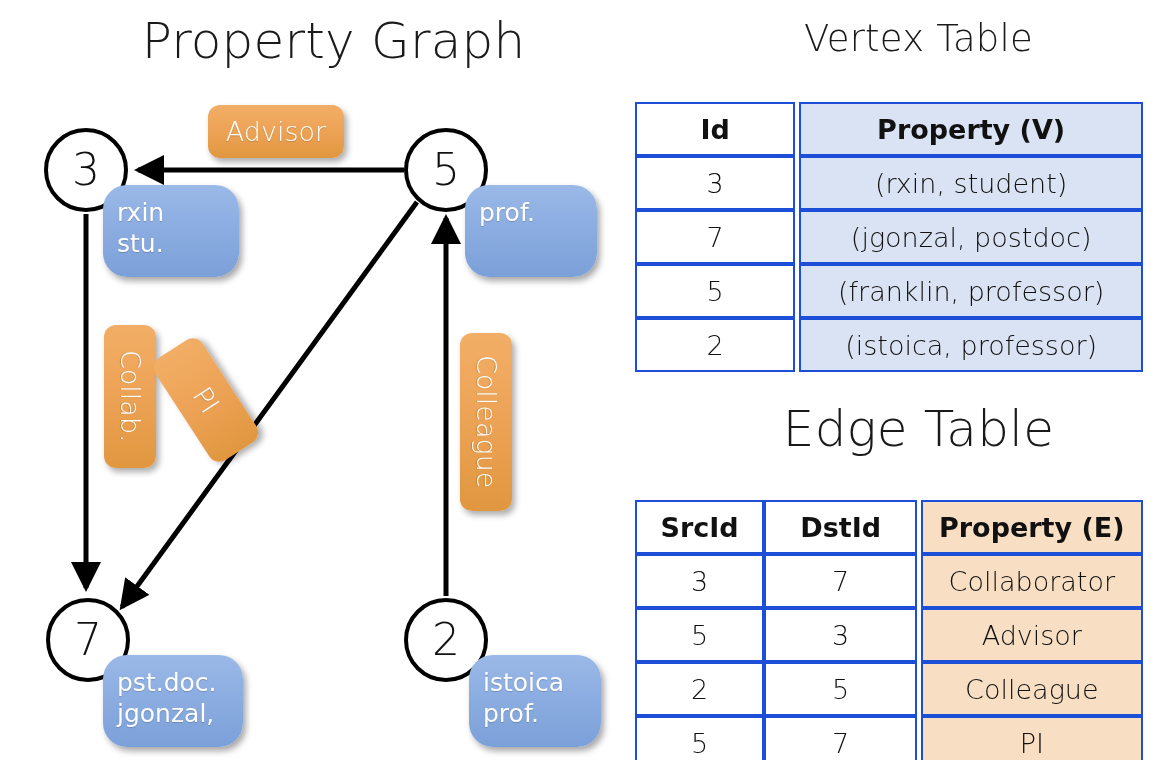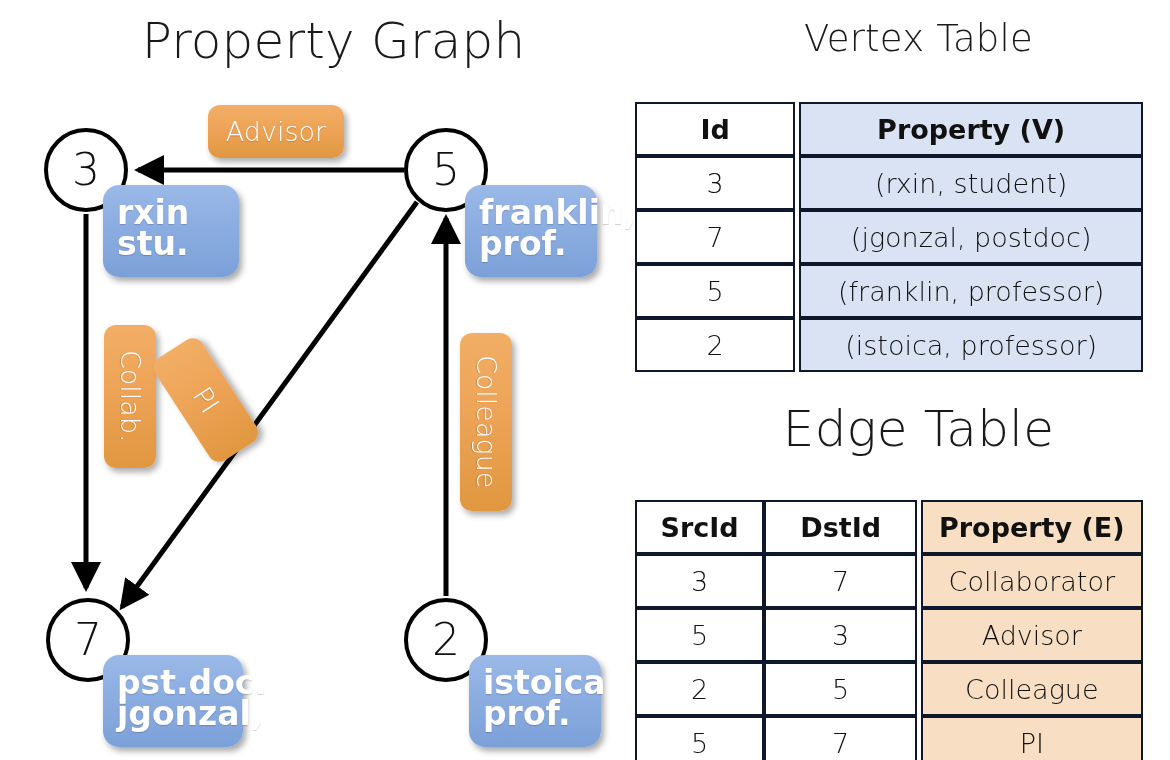--- a/index.html
+++ b/index.html
@@ -30,26 +30,26 @@
     border:4px solid #000;background:#fff;box-sizing:border-box;
     display:flex;align-items:center;justify-content:center;
     font-family:"DejaVu Sans","Liberation Sans",sans-serif;
     font-weight:300;font-size:44px;color:#111;line-height:1;
     z-index:4;
   }
 
   
   .prop-box{
     position:absolute;z-index:6;box-sizing:border-box;
-    border-radius:16px;
+    border-radius:24px;
     background:linear-gradient(to bottom,#9ab9e8 0%,#8cade1 45%,#7ba0d8 100%);
     box-shadow:3px 4px 6px rgba(0,0,0,.35);
     color:#ffffff;
     font-family:"DejaVu Sans","Liberation Sans",sans-serif;
-    font-weight:700;font-size:33px;line-height:31px;
+    font-weight:400;font-size:25px;line-height:31px;
     padding:12px 0 0 14px;
     text-shadow:0 1px 1px rgba(0,0,0,.18);
   }
 
   
   .edge-label{
     position:absolute;z-index:5;box-sizing:border-box;
     border-radius:12px;
     background:linear-gradient(to bottom,#f2ae66 0%,#eda356 48%,#e0973f 100%);
     box-shadow:3px 4px 6px rgba(0,0,0,.33);
@@ -59,21 +59,21 @@
     display:flex;align-items:center;justify-content:center;
     text-shadow:0 1px 1px rgba(0,0,0,.18);
   }
   .edge-label.vert > span{
     display:block;writing-mode:vertical-rl;text-orientation:mixed;
   }
 
   
   .tbl{position:absolute;border-collapse:separate;border-spacing:0;}
   .tbl td,.tbl th{
-    border:2px solid #0f172a;
+    border:2px solid #1d4ed8;
     font-family:"DejaVu Sans","Liberation Sans",sans-serif;
     font-weight:300;font-size:27px;color:#111;
     text-align:center;vertical-align:middle;
     padding:0;background:#fff;
     box-sizing:border-box;
   }
   .tbl th{font-weight:700;}
   .cell-blue{background:#dae3f3 !important;}
   .cell-peach{background:#f8dfc4 !important;}
   .gapcol{border:none !important;background:transparent !important;width:5px;padding:0;}
@@ -112,21 +112,20 @@
   <div class="node" id="node-5" style="left:363px;top:128px;">5</div>
   <div class="node" id="node-7" style="left:5px;top:598px;">7</div>
   <div class="node" id="node-2" style="left:363px;top:598px;">2</div>
 
   <div class="prop-box" id="prop-3" style="left:62px;top:185px;width:136px;height:92px;">
     <div>rxin</div>
     <div>stu.</div>
   </div>
 
   <div class="prop-box" id="prop-5" style="left:424px;top:185px;width:132px;height:92px;">
-    <div>franklin,</div>
     <div>prof.</div>
   </div>
 
   <div class="prop-box" id="prop-7" style="left:62px;top:655px;width:140px;height:92px;">
     <div>pst.doc.</div>
     <div>jgonzal,</div>
   </div>
 
   <div class="prop-box" id="prop-2" style="left:428px;top:655px;width:132px;height:92px;">
     <div>istoica</div>

